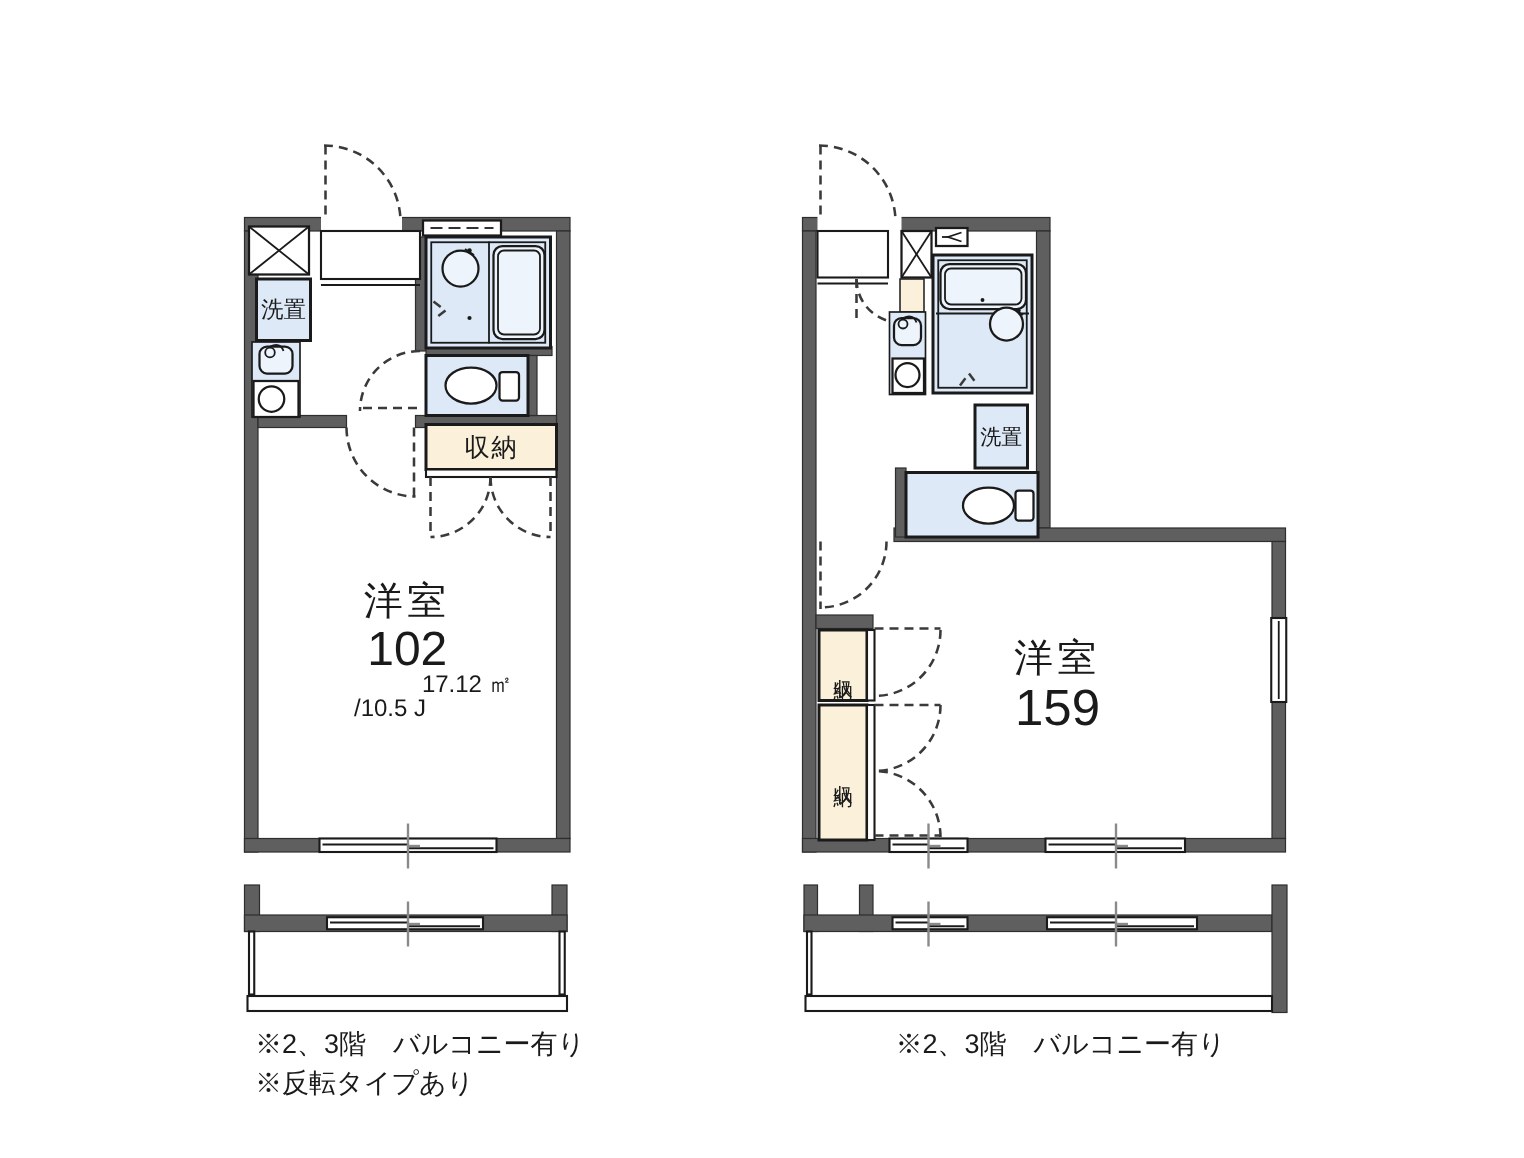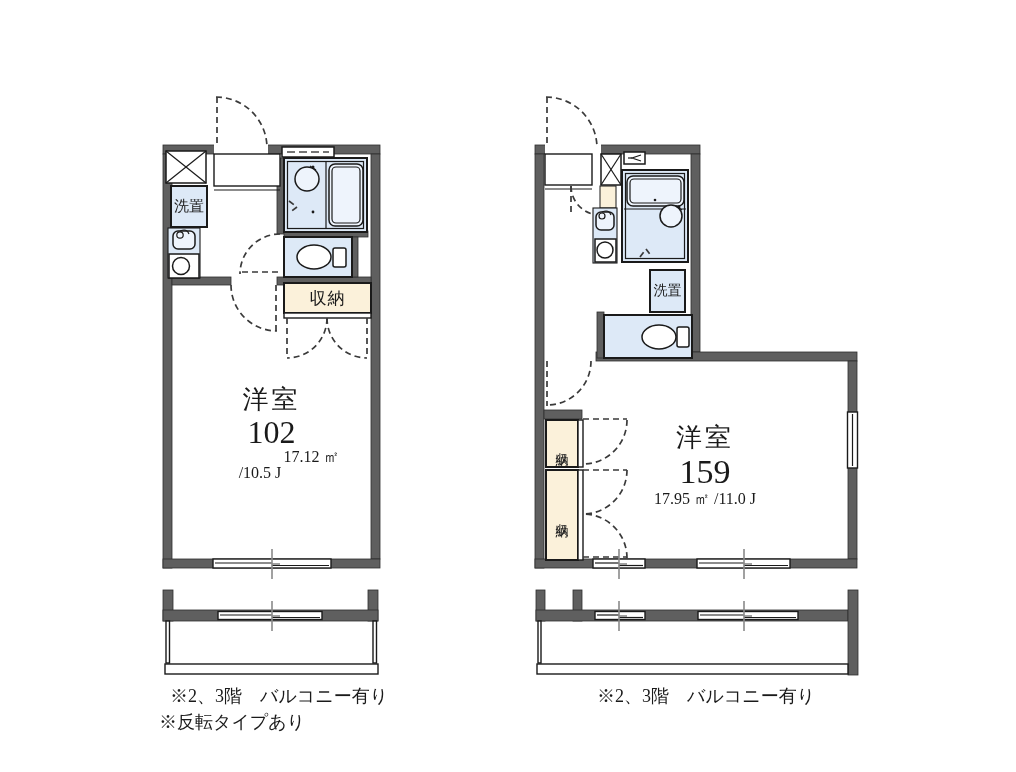--- a/index.html
+++ b/index.html
@@ -1,18 +1,18 @@
 <!DOCTYPE html>
 <html><head>
 <meta charset="utf-8">
 <style>
   html,body{margin:0;padding:0;background:#ffffff;}
   .canvas{
     position:relative;width:1016px;height:772px;background:#ffffff;overflow:hidden;
-    font-family:Liberation Serif, serif;color:#1a1a1a;
+    font-family:Liberation Sans, sans-serif;color:#1a1a1a;
   }
   .canvas svg{position:absolute;left:0;top:0;}
   .wall{fill:#5f5f5f;stroke:#2e2e2e;stroke-width:.8;}
   .blue{fill:#dde9f7;stroke:#1a1a1a;stroke-width:2;}
   .blue-thin{fill:#dde9f7;stroke:#1a1a1a;stroke-width:1.1;}
   .cream{fill:#fbf1da;stroke:#1a1a1a;stroke-width:2;}
   .white{fill:#ffffff;stroke:#1a1a1a;stroke-width:1.4;}
   .line{stroke:#1a1a1a;stroke-width:1.2;fill:none;}
   .dash{stroke:#3a3a3a;stroke-width:1.7;fill:none;stroke-dasharray:6 4;}
   .tick{stroke:#8a8a8a;stroke-width:1.6;fill:none;}
@@ -275,23 +275,22 @@
     </g>
   </svg>
 
   <div class="lbl" style="left:171px;top:186px;width:36px;height:41px;font-size:15px;">洗置</div>
   <div class="lbl" style="left:284px;top:283px;width:87px;height:30px;font-size:17px;letter-spacing:1px;">収納</div>
   <div class="lbl" style="left:163px;top:386px;width:217px;height:28px;font-size:26px;letter-spacing:3px;">洋室</div>
   <div class="lbl" style="left:163px;top:414px;width:217px;height:36px;font-size:32px;">102</div>
   <div class="lbl" style="left:163px;top:448px;width:217px;height:17px;font-size:16px;margin-left:40px;">17.12 ㎡</div>
   <div class="lbl" style="left:163px;top:464px;width:194px;height:17px;font-size:16px;">/10.5 J</div>
   <div class="lbl left-align" style="left:170px;top:686px;width:260px;height:20px;font-size:18px;">※2、3階　バルコニー有り</div>
-  <div class="lbl left-align" style="left:159px;top:712px;width:260px;height:20px;font-size:18px;">※反転タイプあり</div>
+  <div class="lbl left-align" style="left:170px;top:712px;width:260px;height:20px;font-size:18px;">※反転タイプあり</div>
 
   <div class="lbl" style="left:650px;top:270px;width:35px;height:42px;font-size:14px;">洗置</div>
   <div class="lbl vtext" style="left:546px;top:420px;width:32px;height:47px;font-size:13px;">収納</div>
   <div class="lbl vtext" style="left:546px;top:470px;width:32px;height:90px;font-size:13px;">収納</div>
   <div class="lbl" style="left:625px;top:424px;width:160px;height:28px;font-size:26px;letter-spacing:3px;">洋室</div>
   <div class="lbl" style="left:625px;top:454px;width:160px;height:36px;font-size:34px;">159</div>
-  <div class="lbl" style="left:605px;top:490px;width:200px;height:17px;font-size:16px;">17.95 ㎡ /11.0 J</div>
   <div class="lbl left-align" style="left:597px;top:686px;width:260px;height:20px;font-size:18px;">※2、3階　バルコニー有り</div>
 
 </div>
 
 </body></html>

